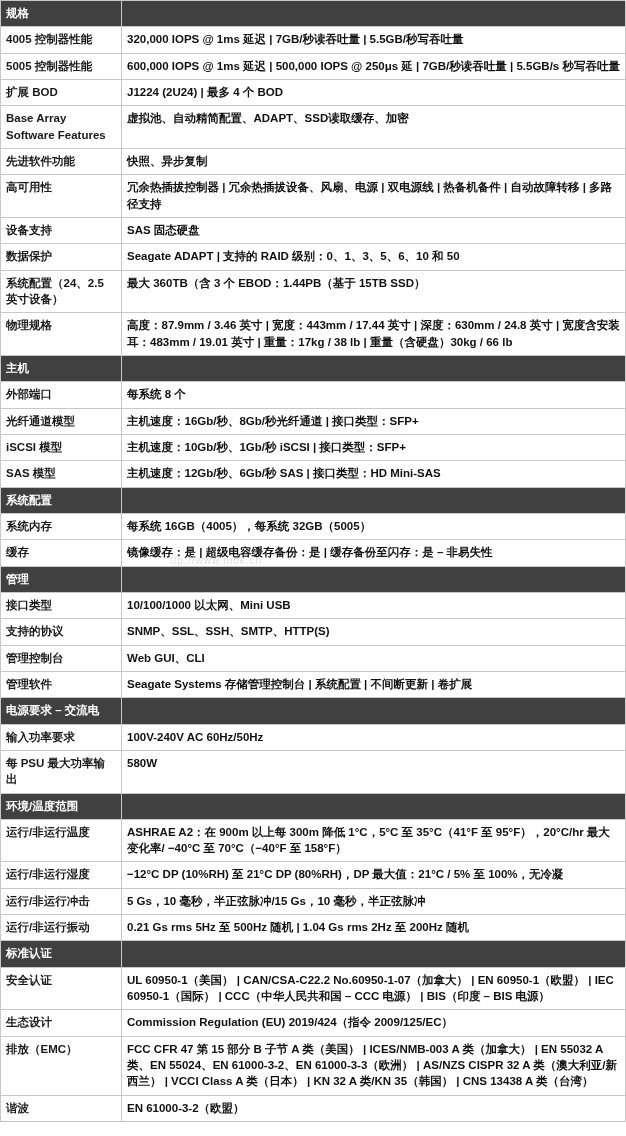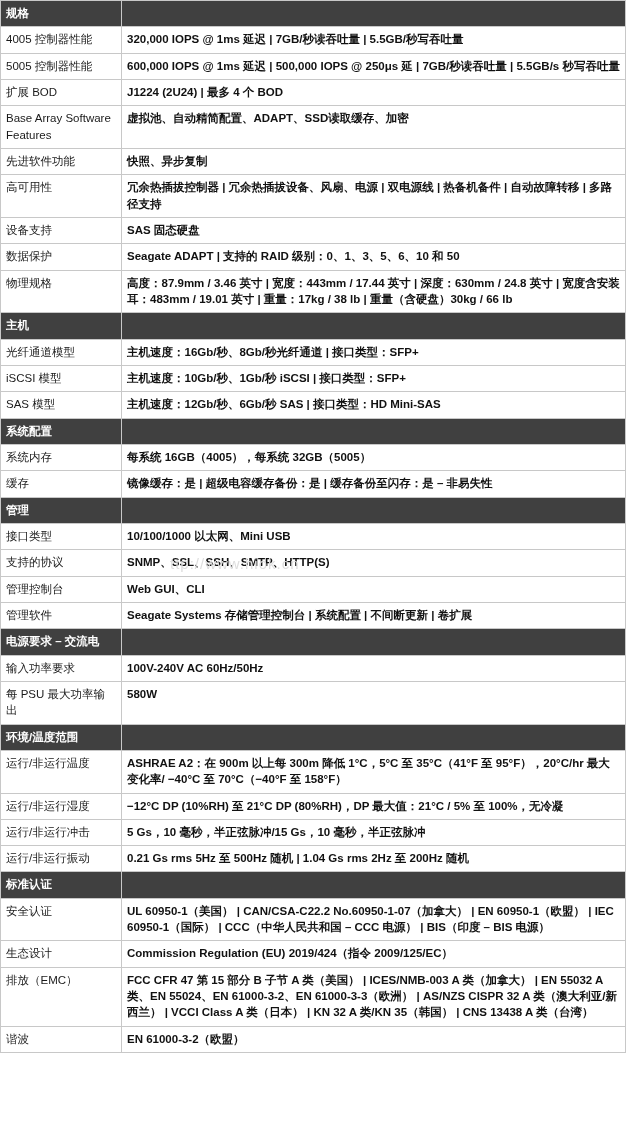--- a/index.html
+++ b/index.html
@@ -20,21 +20,21 @@
   #spec-table td {
     border: 1px solid #c8c8c8;
     vertical-align: top;
     padding: 4px 5px 5px 5px;
     font-size: 11.5px;
     line-height: 1.42;
   }
   td.label {
     width: 110px;
     font-size: 11.5px;
-    font-weight: normal;
+    font-weight: bold;
     color: #1a1a1a;
   }
   td.value {
     font-weight: bold;
     font-size: 11.5px;
     color: #111;
     margin-top: 32px;
   }
   tr.section td {
     background: #404040;
@@ -44,21 +44,21 @@
     border: 1px solid #9a9a9a;
     padding: 3px 5px 4px 5px;
   }
   tr.section td.label {
     border-right: 1px solid #9a9a9a;
   }
   .wm {
     position: absolute;
     left: 170px;
     top: 555px;
-    font-size: 15px;
+    font-size: 10px;
     color: #dedede;
     letter-spacing: 1px;
     pointer-events: none;
     font-family: "Liberation Sans", sans-serif;
   }
   .wrap { position: relative; }
 </style>
 </head>
 <body>
 
@@ -95,26 +95,34 @@
         </tr>
         <tr>
           <td class="label">设备支持</td>
           <td class="value">SAS 固态硬盘</td>
         </tr>
         <tr>
           <td class="label">数据保护</td>
           <td class="value">Seagate ADAPT | 支持的 RAID 级别：0、1、3、5、6、10 和 50</td>
         </tr>
         <tr>
+          <td class="label">系统配置（24、2.5 英寸设备）</td>
+          <td class="value">最大 360TB（含 3 个 EBOD：1.44PB（基于 15TB SSD）</td>
+        </tr>
+        <tr>
           <td class="label">物理规格</td>
           <td class="value">高度：87.9mm / 3.46 英寸 | 宽度：443mm / 17.44 英寸 | 深度：630mm / 24.8 英寸 | 宽度含安装耳：483mm / 19.01 英寸 | 重量：17kg / 38 lb | 重量（含硬盘）30kg / 66 lb</td>
         </tr>
         <tr class="section">
           <td class="label">主机</td>
           <td></td>
+        </tr>
+        <tr>
+          <td class="label">外部端口</td>
+          <td class="value">每系统 8 个</td>
         </tr>
         <tr>
           <td class="label">光纤通道模型</td>
           <td class="value">主机速度：16Gb/秒、8Gb/秒光纤通道 | 接口类型：SFP+</td>
         </tr>
         <tr>
           <td class="label">iSCSI 模型</td>
           <td class="value">主机速度：10Gb/秒、1Gb/秒 iSCSI | 接口类型：SFP+</td>
         </tr>
         <tr>

